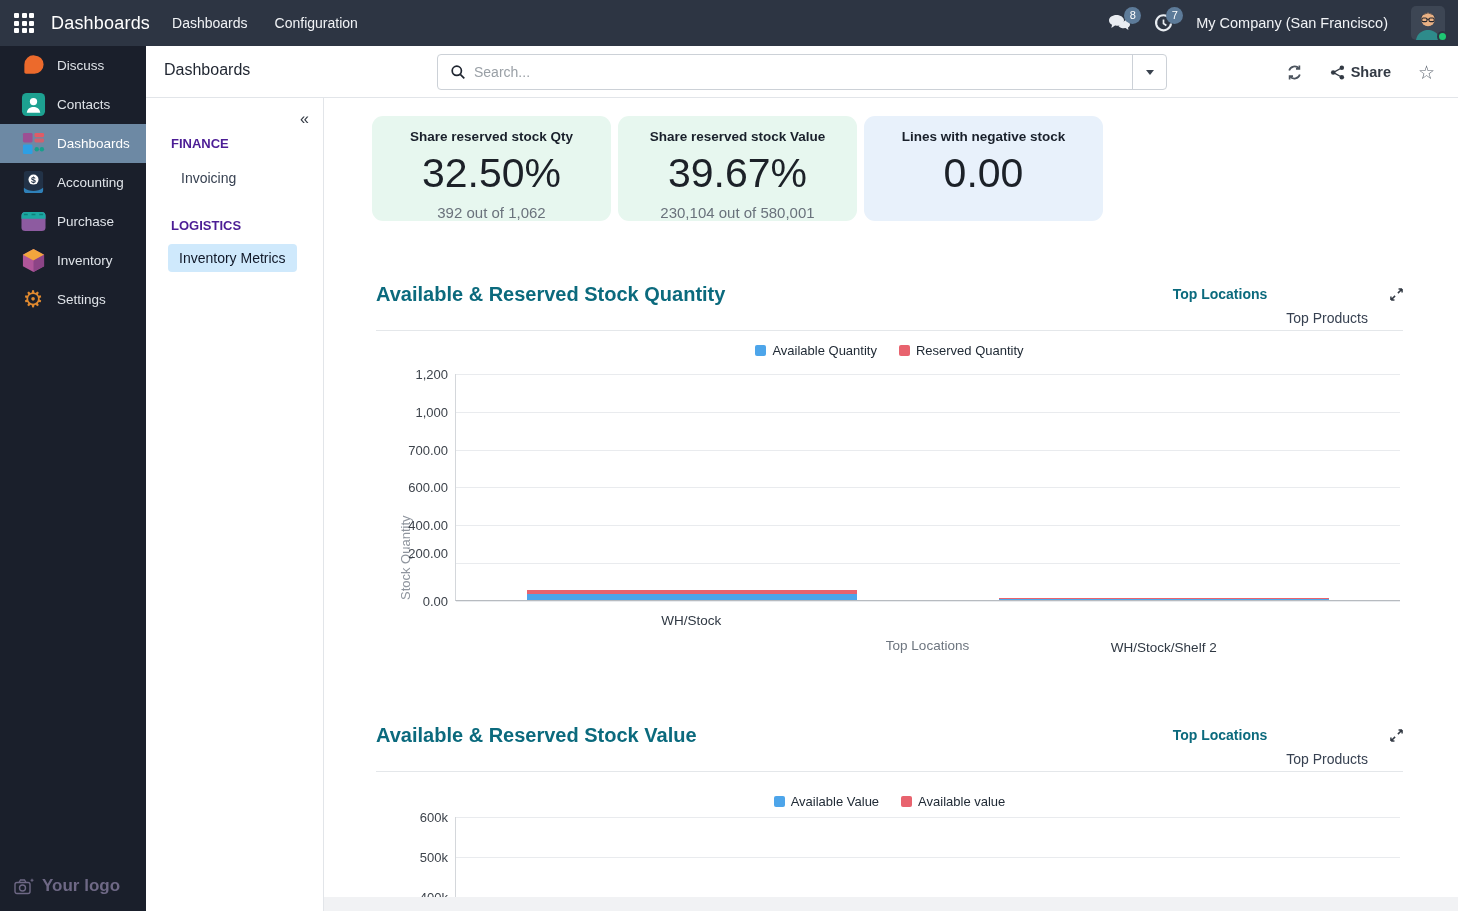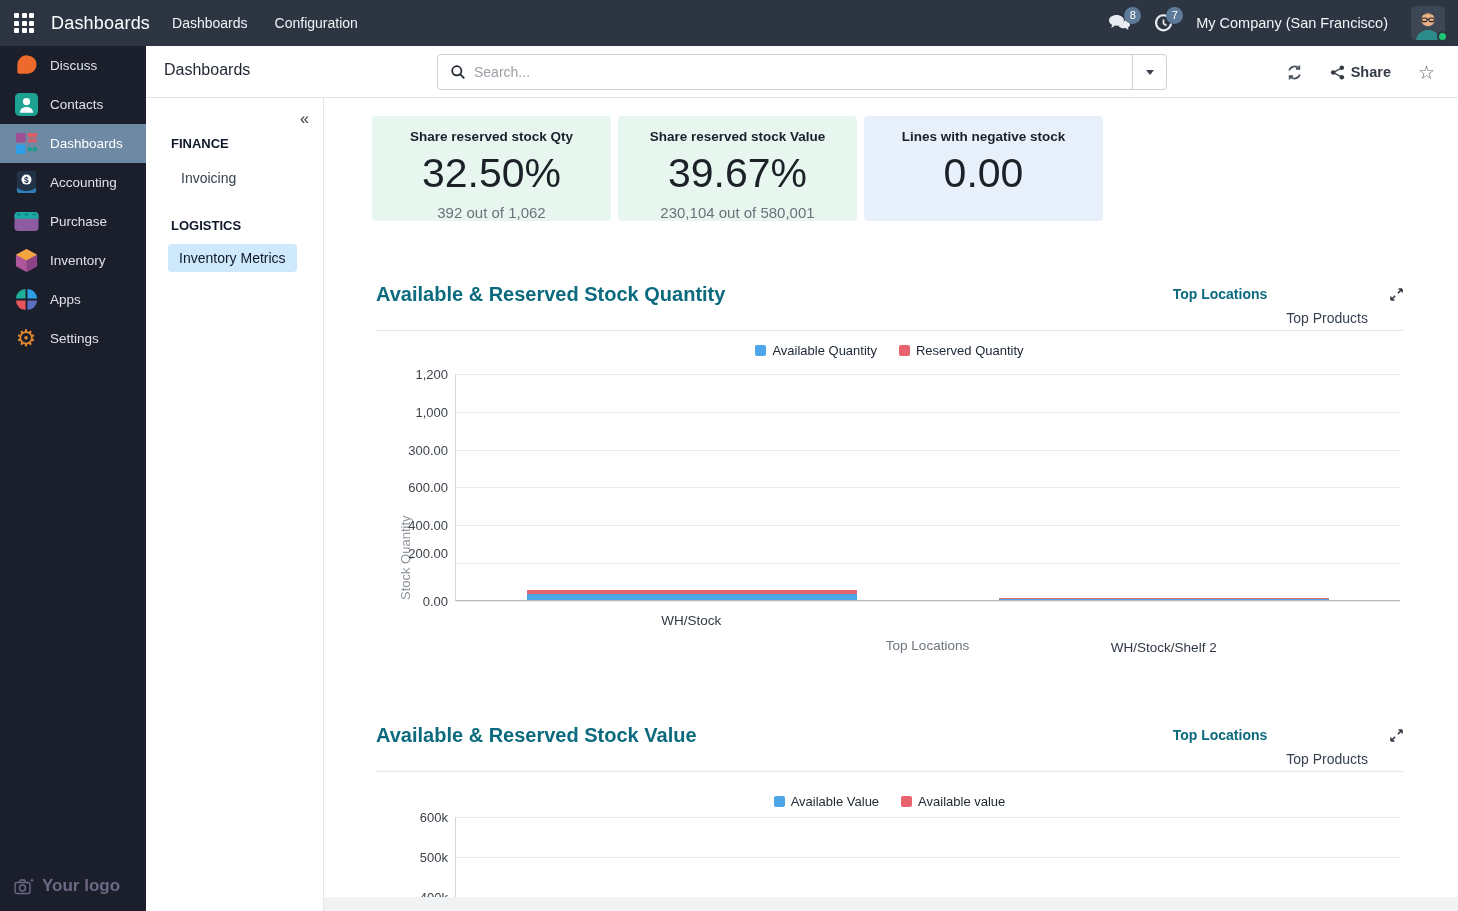--- a/index.html
+++ b/index.html
@@ -22,21 +22,21 @@
   .badge { position:absolute; top:-7px; right:-10px; background:#5d7b99; color:#fff;
     min-width:17px; height:17px; border-radius:9px; font-size:11px;
     display:flex; align-items:center; justify-content:center; padding:0 3px; }
   .company { font-size:14.5px; color:#f1f3f6; cursor:pointer; }
   .avatar { position:relative; width:34px; height:34px; cursor:pointer; }
   .avatar .status { position:absolute; right:-3px; bottom:-2px; width:11px; height:11px;
     border-radius:50%; background:#1ec773; border:2px solid #2d3543; }
   
   .sidebar { position:absolute; top:46px; left:0; width:146px; bottom:0; background:#1a1f2b;
     display:flex; flex-direction:column; z-index:20; }
-  .side-item { display:flex; align-items:center; height:39px; padding-left:13px; gap:11px;
+  .side-item { display:flex; align-items:center; height:39px; padding-left:20px; gap:11px;
     font-size:13.5px; color:#dfe3e8; cursor:pointer; flex-shrink:0; }
   .side-item.active { background:#6d89a4; color:#fff; }
   .side-ico { width:26px; height:26px; display:flex; align-items:center; justify-content:center; flex-shrink:0; }
   .gear-glyph { font-size:23px; color:#e0892f; line-height:1; }
   .logo { margin-top:auto; display:flex; align-items:center; gap:8px; padding:16px 14px 15px;
     color:#6e6885; font-weight:bold; font-size:17px; }
   
   .content { position:absolute; left:146px; top:46px; right:0; bottom:0; background:#fff; }
   .control-panel { position:relative; height:52px; border-bottom:1px solid #e2e5e9; background:#fff; }
   .breadcrumb { position:absolute; left:18px; top:15px; font-size:16px; color:#1f2530; cursor:pointer; }
@@ -52,28 +52,28 @@
   .cp-right { position:absolute; right:0; top:0; height:52px; display:flex; align-items:center;
     gap:27px; padding-right:23px; }
   .refresh-btn, .star-btn { cursor:pointer; display:flex; align-items:center; }
   .share-btn { display:flex; align-items:center; gap:6px; font-size:14.5px; font-weight:bold;
     color:#333a44; cursor:pointer; }
   .star-glyph { font-size:19px; color:#5a626d; line-height:1; }
   
   .workspace { position:absolute; top:52px; left:0; right:0; bottom:0; display:flex; }
   .nav-panel { width:178px; border-right:1px solid #e2e5e9; position:relative; flex-shrink:0; background:#fff; }
   .collapse { position:absolute; top:12px; right:14px; font-size:16px; color:#333a44; cursor:pointer; }
-  .np-title { position:absolute; left:25px; font-size:13px; font-weight:bold; color:#0f172a; }
+  .np-title { position:absolute; left:25px; font-size:13px; font-weight:bold; color:#4c1d95; }
   .np-item { position:absolute; left:35px; font-size:14px; color:#374151; cursor:pointer; }
   .np-chip { position:absolute; left:22px; background:#cfe9fc; border-radius:4px;
     padding:6px 11px; font-size:14px; color:#101828; cursor:pointer; }
   .main { flex:1; position:relative; overflow:hidden; background:#fff; }
   
   .kpi-row { display:flex; gap:7px; margin:18px 0 0 48px; }
-  .kpi { width:239px; height:105px; border-radius:4px; text-align:center; padding-top:13px; }
+  .kpi { width:239px; height:105px; border-radius:11px; text-align:center; padding-top:13px; }
   .kpi .t { font-size:13.5px; font-weight:bold; color:#19202b; }
   .kpi .v { font-size:41px; color:#1c2128; margin-top:6px; }
   .kpi .s { font-size:15px; color:#6a727c; margin-top:7px; }
   
   .section { margin:41px 55px 0 52px; }
   .section2 { margin-top:50px; }
   .section-header { display:flex; align-items:center; border-bottom:1px solid #e4e7ea; padding-bottom:4px; }
   .section-header h2 { font-size:20px; font-weight:bold; color:#0b6a7d; margin:0; line-height:26px; }
   .links { margin-left:auto; display:flex; align-items:center; gap:19px; font-size:14px; }
   .link-primary { color:#0b6a7d; font-weight:bold; cursor:pointer; }
@@ -214,31 +214,20 @@
       <svg width="25" height="25" viewBox="0 0 26 26">
         <polygon points="13,1 24,7 24,19 13,25 2,19 2,7" fill="#b0569a"></polygon>
         <polygon points="13,1 24,7 13,13 2,7" fill="#f2a63d"></polygon>
         <polygon points="13,13 24,7 24,19 13,25" fill="#8c4486"></polygon>
       </svg>
     </span>
     <span>Inventory</span>
   </div>
   <div class="side-item">
     <span class="side-ico">
-      <svg width="25" height="25" viewBox="0 0 26 26">
-        <path d="M12 2A10.5 10.5 0 0 0 2 12h10z" fill="#1fae9a"></path>
-        <path d="M14 2a10.5 10.5 0 0 1 10 10H14z" fill="#2e9fe4"></path>
-        <path d="M2 14a10.5 10.5 0 0 0 10 10V14z" fill="#e8565e"></path>
-        <path d="M14 24a10.5 10.5 0 0 0 10-10H14z" fill="#5a6fc0"></path>
-      </svg>
-    </span>
-    <span>Apps</span>
-  </div>
-  <div class="side-item">
-    <span class="side-ico">
         <span class="gear-glyph">⚙</span>
       </span>
     <span>Settings</span>
   </div>
   <div class="logo">
     <span style="display:flex;">
       <svg width="20" height="17" viewBox="0 0 20 17" fill="none" stroke="#6e6885" stroke-width="1.4">
         <rect x="1" y="4.5" width="15" height="11" rx="2"></rect>
         <circle cx="8.5" cy="10" r="3"></circle>
         <path d="M5 4.5L6.5 2h4L12 4.5"></path>
@@ -343,21 +332,21 @@
               <span>Reserved Quantity</span>
             </span></div>
         <div class="chart">
           <div class="plot axis-bottom" style="height: 227px;">
             <div class="ylabel">Stock Quantity</div>
           <div class="gridline" style="top: 0px;"></div>
               <div class="ytick" style="top: 0px;">1,200</div>
               <div class="gridline" style="top: 37.833px;"></div>
               <div class="ytick" style="top: 37.833px;">1,000</div>
               <div class="gridline" style="top: 75.666px;"></div>
-              <div class="ytick" style="top: 75.666px;">300.00</div>
+              <div class="ytick" style="top: 75.666px;">700.00</div>
               <div class="gridline" style="top: 113.499px;"></div>
               <div class="ytick" style="top: 113.499px;">600.00</div>
               <div class="gridline" style="top: 151.332px;"></div>
               <div class="ytick" style="top: 151.332px;">400.00</div>
               <div class="gridline" style="top: 189.165px;"></div>
               <div class="ytick" style="top: 179px; text-align: right;">200.00</div>
               <div class="gridline" style="top: 226.998px;"></div>
               <div class="ytick" style="top: 226.998px;">0.00</div>
               <div class="bar" style="left: calc(25% - 165px); width: 330px; bottom: 0px; height: 5.675px; background: rgb(77, 165, 234);"></div>
               <div class="bar" style="left: calc(25% - 165px); width: 330px; bottom: 5.675px; height: 3.9725px; background: rgb(232, 99, 110);"></div>

